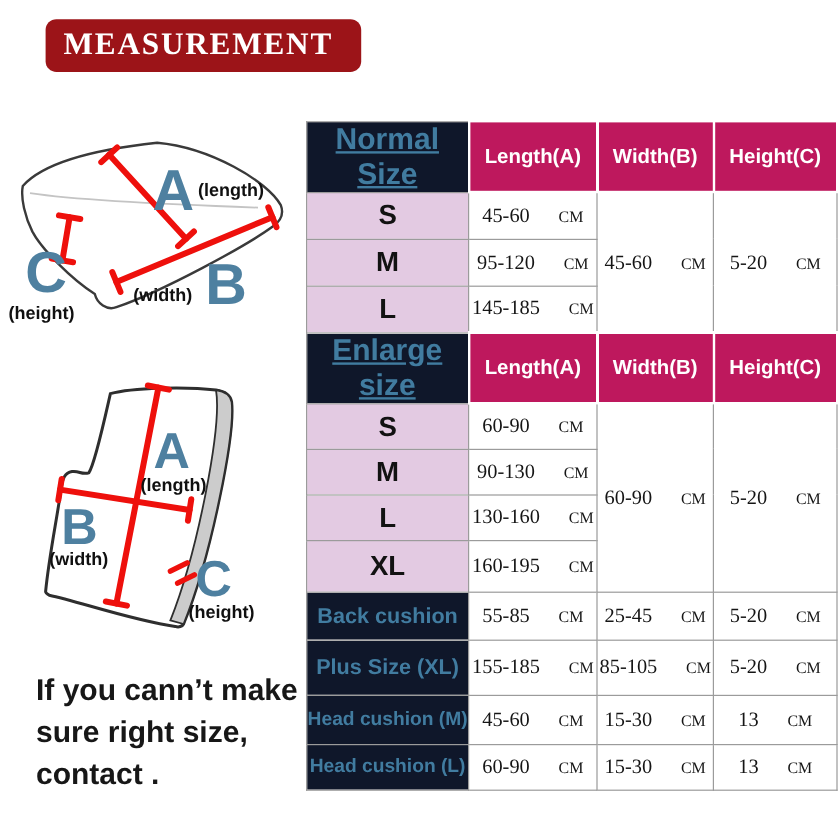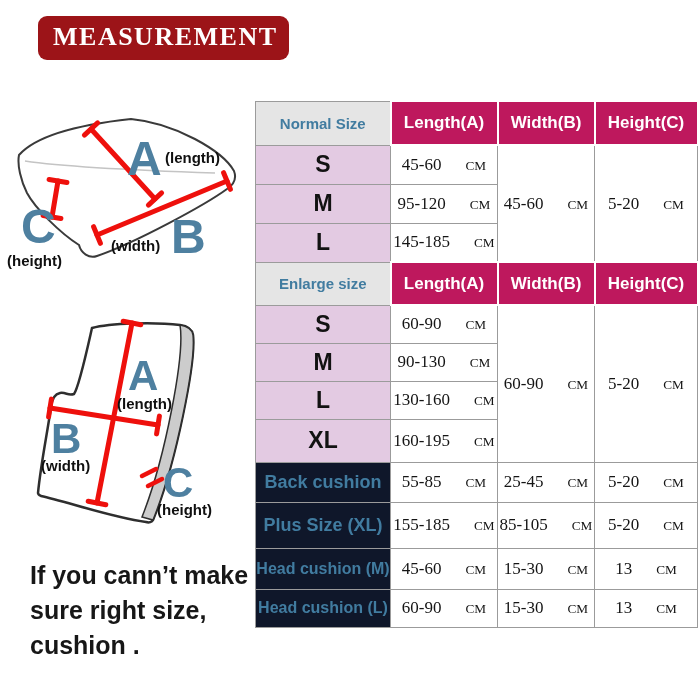--- a/index.html
+++ b/index.html
@@ -3,41 +3,41 @@
 <meta charset="utf-8">
 <style>
   html,body { margin:0; padding:0; }
   body {
     width:700px; height:700px; position:relative; overflow:hidden;
     background:#ffffff; font-family:"Liberation Sans", sans-serif;
   }
   .title-box {
     position:absolute; left:38px; top:16px;
     background:#9C1418; color:#ffffff;
-    border-radius:9px; padding:6px 11px 8px 15px;
+    border-radius:9px; padding:6px 23px 8px 15px;
     font-family:"Liberation Serif", serif; font-weight:bold;
     font-size:26px; letter-spacing:1.5px;
   }
   .diagram { position:absolute; }
   #diagram1 { left:5px;  top:93px; }
   #diagram2 { left:15px; top:295px; }
 
   table.size-table {
     position:absolute; left:255px; top:100px; width:442px;
     border-collapse:collapse; table-layout:fixed;
   }
   .size-table td {
     border:1px solid #9b9b9b; text-align:center; vertical-align:middle;
     padding:0; overflow:hidden;
   }
   td.ghead {
     background:#be185d; color:#ffffff; font-weight:bold; font-size:17px;
     border:2px solid #ffffff;
   }
-  td.hlabel { color:#417CA0; font-weight:bold; font-size:15px; background:#e5e5e5; }
+  td.hlabel { color:#417CA0; font-weight:bold; font-size:25px; background:#0f172a;text-decoration:underline; }
   td.slabel { background:#E3CAE2; color:#121212; font-weight:bold; font-size:23px; }
   td.val    { font-family:"Liberation Serif", serif; font-size:17px; color:#151515; background:#ffffff; }
   td.val .cm { font-size:0.78em;padding-left:24px; }
   td.tlabel { color:#417CA0; font-weight:bold; font-size:18px; background:#0f172a; }
   td.tlabel.sm { font-size:16px; }
 
   .note {
     position:absolute; left:30px; top:558px;
     font-size:25px; font-weight:bold; color:#171717; line-height:35px;
   }
@@ -189,14 +189,14 @@
       <td class="val">60-90<span class="cm">CM</span></td>
       <td class="val">15-30<span class="cm">CM</span></td>
       <td class="val">13<span class="cm">CM</span></td>
     </tr>
   </tbody>
 </table>
 
 <div class="note">
   <div>If you cann’t make</div>
   <div>sure right size,</div>
-  <div>cushion .</div>
+  <div>contact .</div>
 </div>
 
 </body></html>

